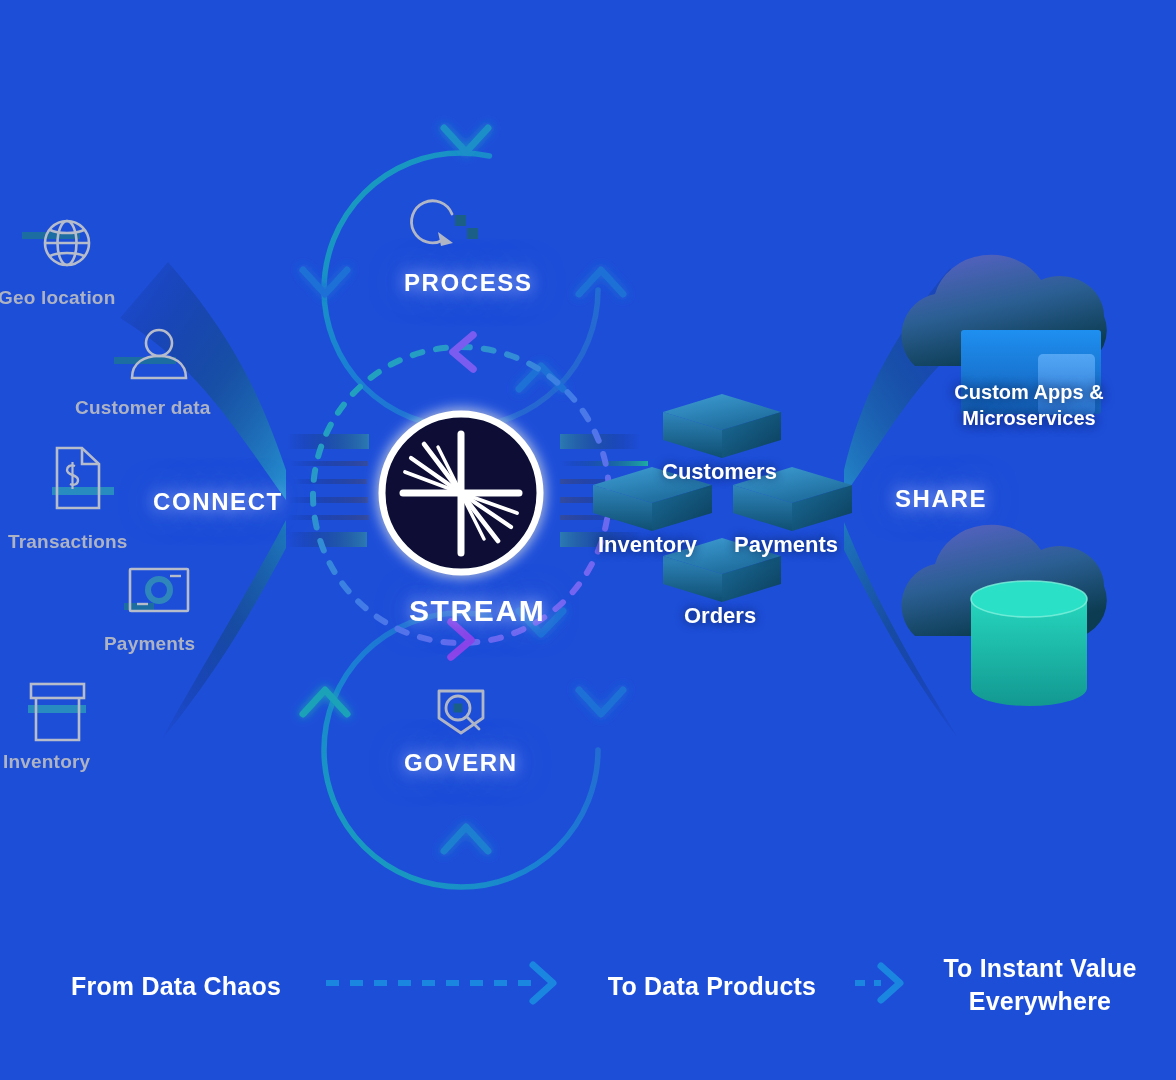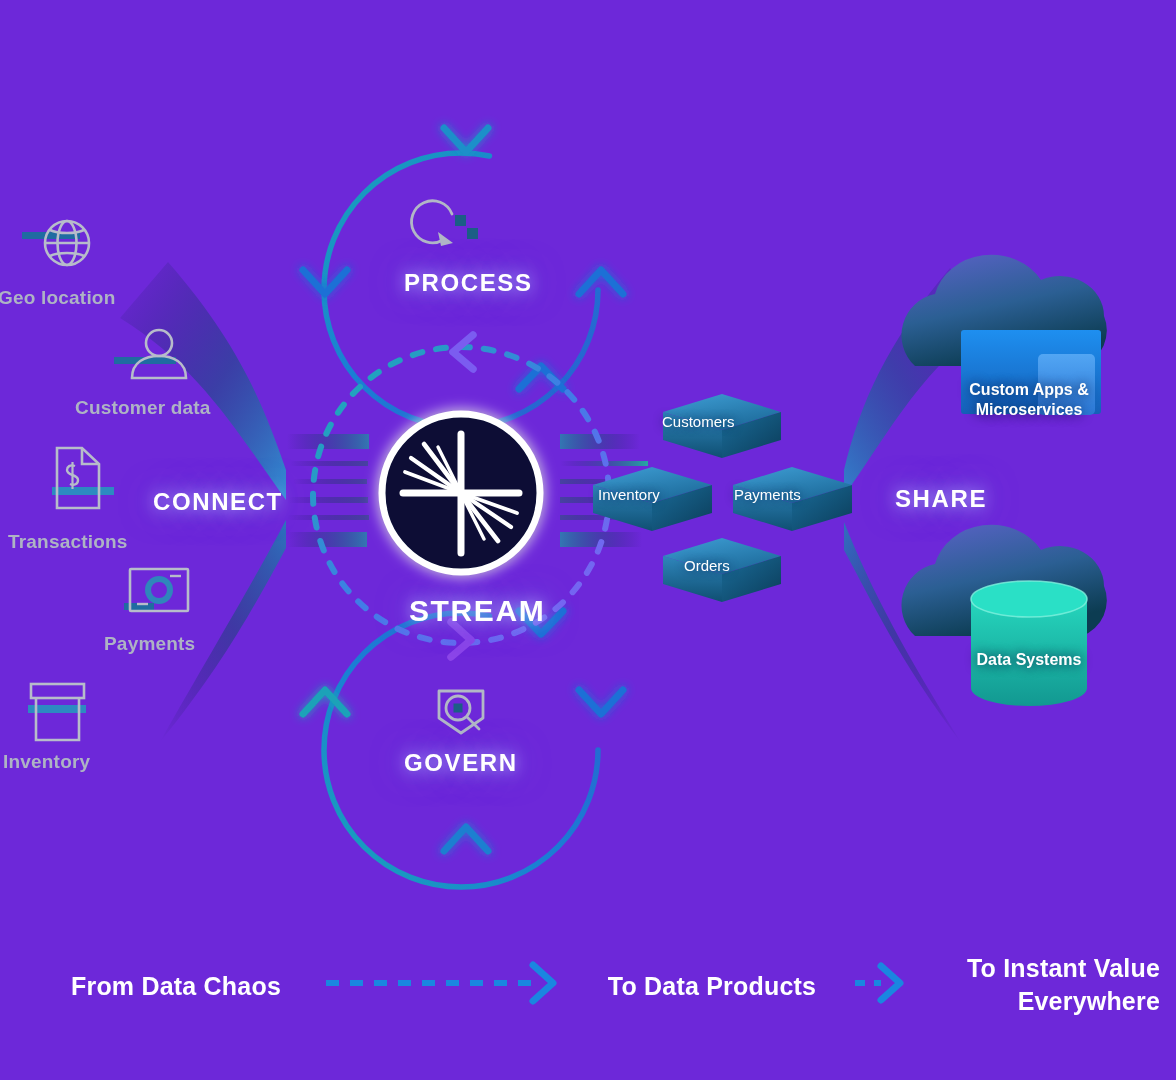--- a/index.html
+++ b/index.html
@@ -1,39 +1,39 @@
 <!DOCTYPE html>
 <html><head>
 <meta charset="utf-8">
 <style>
   * { margin:0; padding:0; box-sizing:border-box; }
   html,body{
     width:1176px; height:1080px; overflow:hidden;
     background:#060b2e;
     font-family:"Liberation Sans", sans-serif;
   }
-  #stage{ position:relative; width:1176px; height:1080px; background:#6d28d9; }
+  #stage{ position:relative; width:1176px; height:1080px; background:#1d4ed8; }
   svg.layer{ position:absolute; left:0; top:0; width:1176px; height:1080px; pointer-events:none; }
 
   
   .src-label{
     position:absolute; color:#aeb3c4; font-size:19px; font-weight:700;
     letter-spacing:.2px; white-space:nowrap;
   }
   .stage-label{
     position:absolute; color:#ffffff; font-weight:800; font-size:24px;
     letter-spacing:1.6px; white-space:nowrap;
     text-shadow:0 0 16px rgba(190,205,255,.85), 0 0 34px rgba(120,150,255,.55);
   }
   .cube-label{
-    position:absolute; color:#ffffff; font-size:15px; font-weight:400;
-    white-space:nowrap; text-shadow:0 0 10px rgba(10,30,80,.9);
+    position:absolute; color:#ffffff; font-size:22px; font-weight:700;
+    white-space:nowrap; text-shadow:0 0 10px rgba(10,30,80,.9);margin-top:46px;
   }
   .dest-label{
-    position:absolute; color:#ffffff; font-size:16px; font-weight:700;
+    position:absolute; color:#ffffff; font-size:20px; font-weight:700;
     text-align:center; line-height:1.28; white-space:pre-line;
     text-shadow:0 0 12px rgba(8,18,60,.95);
   }
   .foot-label{
     position:absolute; color:#ffffff; font-weight:800; font-size:25px;
     letter-spacing:.2px; white-space:pre-line; text-align:center; line-height:1.3;
   }
 </style>
 </head>
 <body>
@@ -329,31 +329,30 @@
     <g>
       <path d="M915,636 a42,42 0 0,1 20,-72 a58,52 0 0,1 106,-14 a44,40 0 0,1 63,36 a38,38 0 0,1 -22,50 Z" fill="url(#cloudG)"></path>
       <path d="M971,599 L971,688 a58,18 0 0,0 116,0 L1087,599 Z" fill="url(#cylG)"></path>
       <ellipse cx="1029" cy="599" rx="58" ry="18" fill="#2ae0c6"></ellipse>
       <ellipse cx="1029" cy="599" rx="58" ry="18" fill="none" stroke="#7ff0dd" stroke-width="1.6" opacity=".8"></ellipse>
     </g>
   </svg>
 
   <div class="dest-label" style="left:903px; top:380px; width:252px;">Custom Apps &amp;
 Microservices</div>
-  <div class="dest-label" style="left:903px; top:650px; width:252px;">Data Systems</div>
 
   <svg class="layer">
     <g>
       <line x1="326" y1="983" x2="533" y2="983" stroke="#1a86e0" stroke-width="6" stroke-dasharray="13 11" stroke-linecap="butt"></line>
       <path d="M533,965 L553,983 L533,1001" fill="none" stroke="#1a86e0" stroke-width="7" stroke-linecap="round" stroke-linejoin="round"></path>
     </g>
     <g>
       <line x1="855" y1="983" x2="881" y2="983" stroke="#1a86e0" stroke-width="6" stroke-dasharray="10 9" stroke-linecap="butt"></line>
       <path d="M881,966 L900,983 L881,1000" fill="none" stroke="#1a86e0" stroke-width="7" stroke-linecap="round" stroke-linejoin="round"></path>
     </g>
   </svg>
 
   <div class="foot-label" style="left:592px; top:970px; width:240px;">To Data Products</div>
   <div class="foot-label" style="left:56px;  top:970px; width:240px;">From Data Chaos</div>
-  <div class="foot-label" style="left:920px; top:952px; width:240px;text-align:right;">To Instant Value
+  <div class="foot-label" style="left:920px; top:952px; width:240px;">To Instant Value
 Everywhere</div>
 
 </div>
 
 </body></html>

